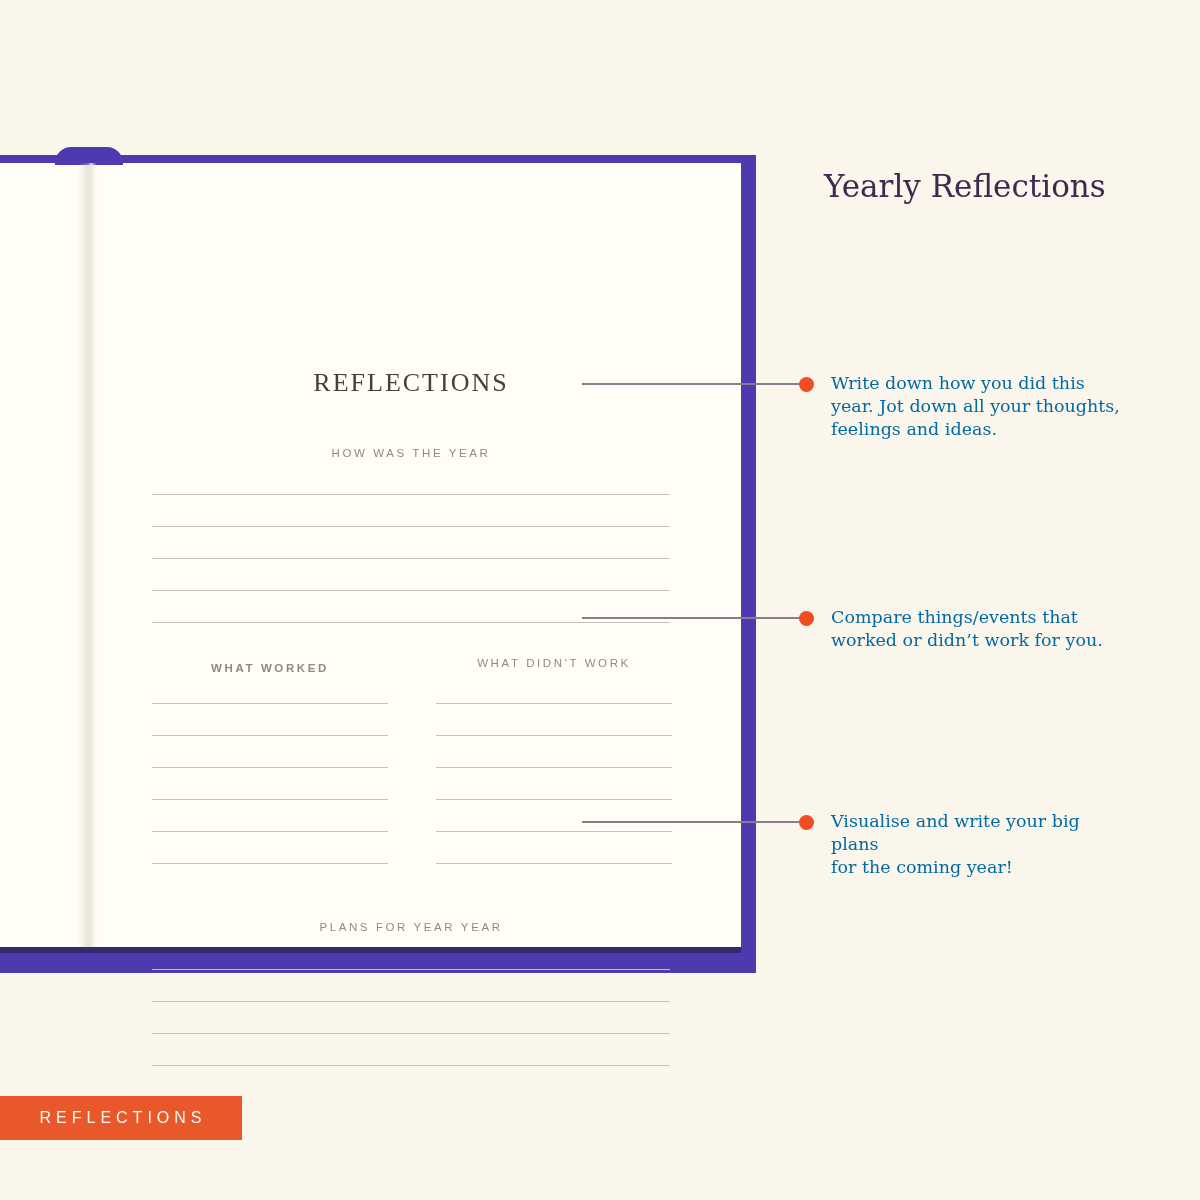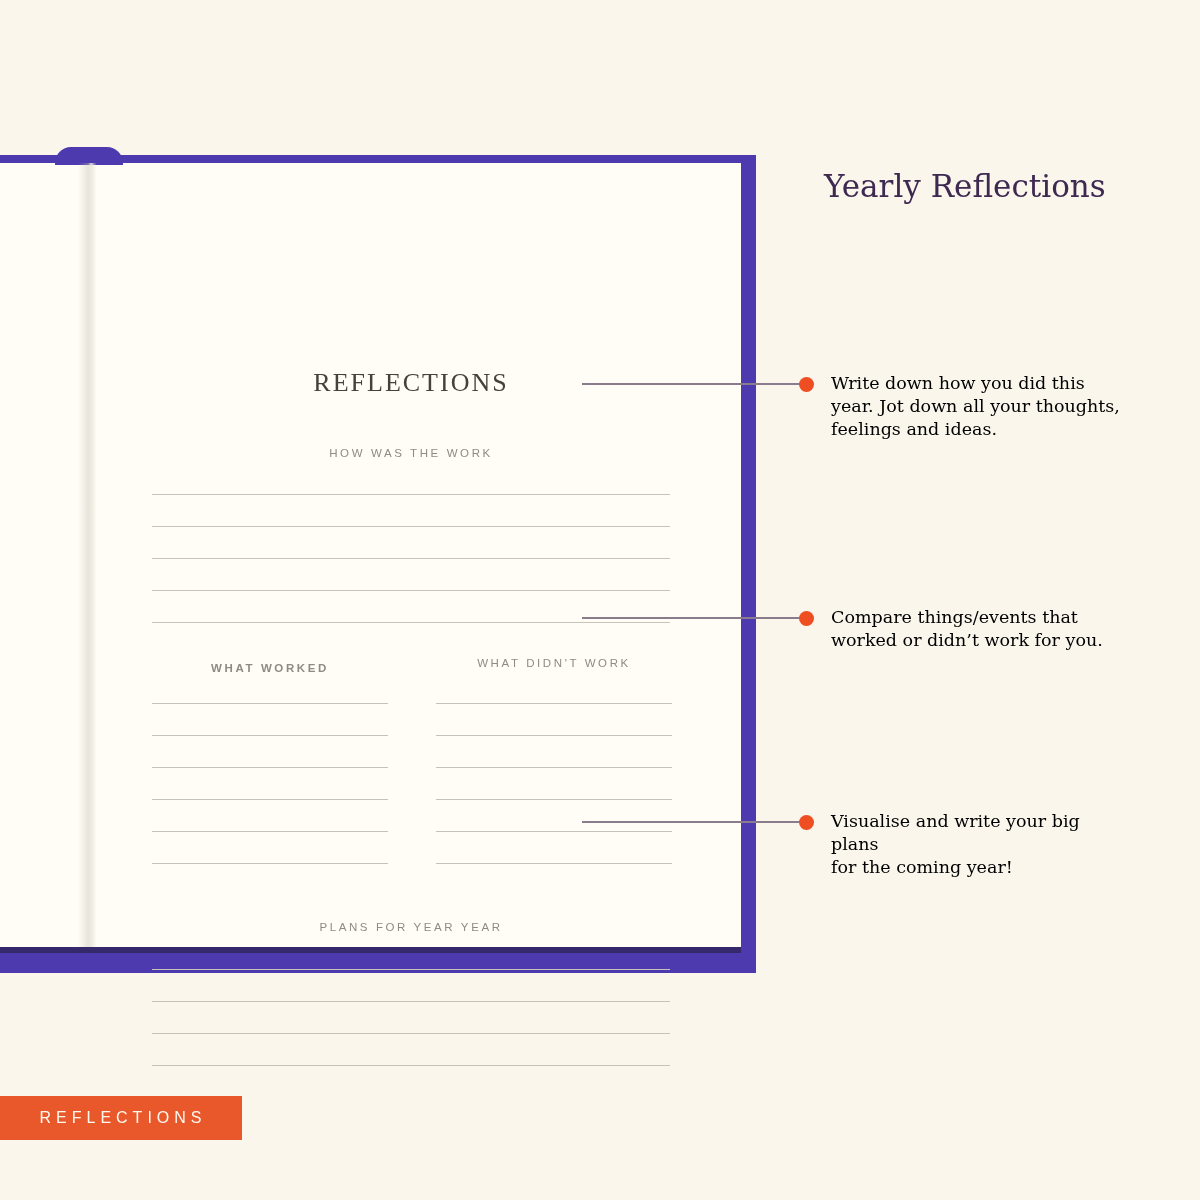--- a/index.html
+++ b/index.html
@@ -72,21 +72,21 @@
   .annotation .connector{
     position:absolute;left:0;top:6px;width:219px;height:2px;background:#8B7C8C;
   }
   .annotation .dot{
     position:absolute;left:217px;top:0;width:15px;height:15px;
     border-radius:50%;background:#EF4E22;
   }
   .annotation .note{
     position:absolute;left:249px;top:-5px;width:300px;margin:0;
     font-family:"DejaVu Serif", serif;
-    font-size:17.5px;line-height:23px;color:#000000;
+    font-size:17.5px;line-height:23px;color:#0369a1;
     white-space:pre-line;
   }
   .annotation-1{top:377px;}
   .annotation-2{top:611px;}
   .annotation-3{top:815px;}
 
   
   .footer-badge{
     position:absolute;left:0;top:1096px;width:242px;height:44px;
     background:#E8582B;color:#FFF9F0;
@@ -99,21 +99,21 @@
 <body>
 
 <div class="stage">
 
   <div class="book">
     <div class="book-bump"></div>
     <div class="page-fold"></div>
 
     <h1 class="journal-title">REFLECTIONS</h1>
 
-    <div class="journal-label lbl-how">HOW WAS THE WORK</div>
+    <div class="journal-label lbl-how">HOW WAS THE YEAR</div>
     <div class="rules rules-how">
         <div class="rule"></div>
         <div class="rule"></div>
         <div class="rule"></div>
         <div class="rule"></div>
         <div class="rule"></div>
       </div>
 
     <div class="journal-label lbl-worked">WHAT WORKED</div>
     <div class="rules rules-worked">

